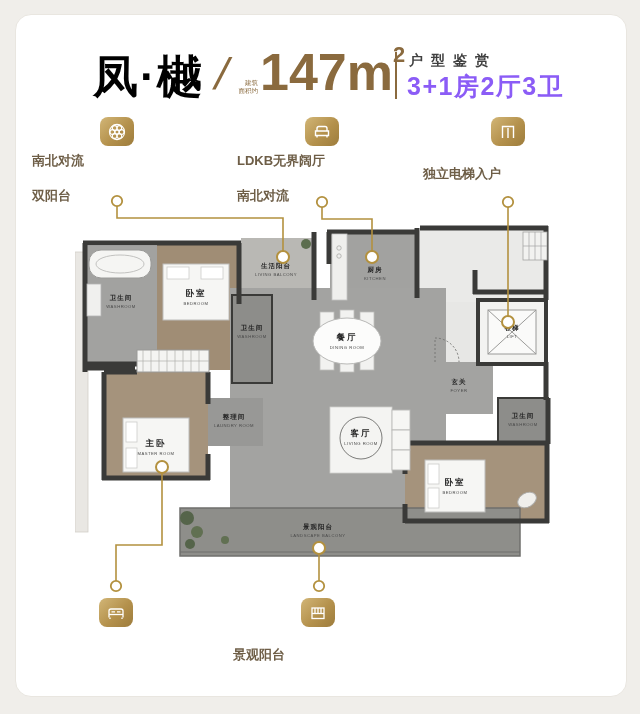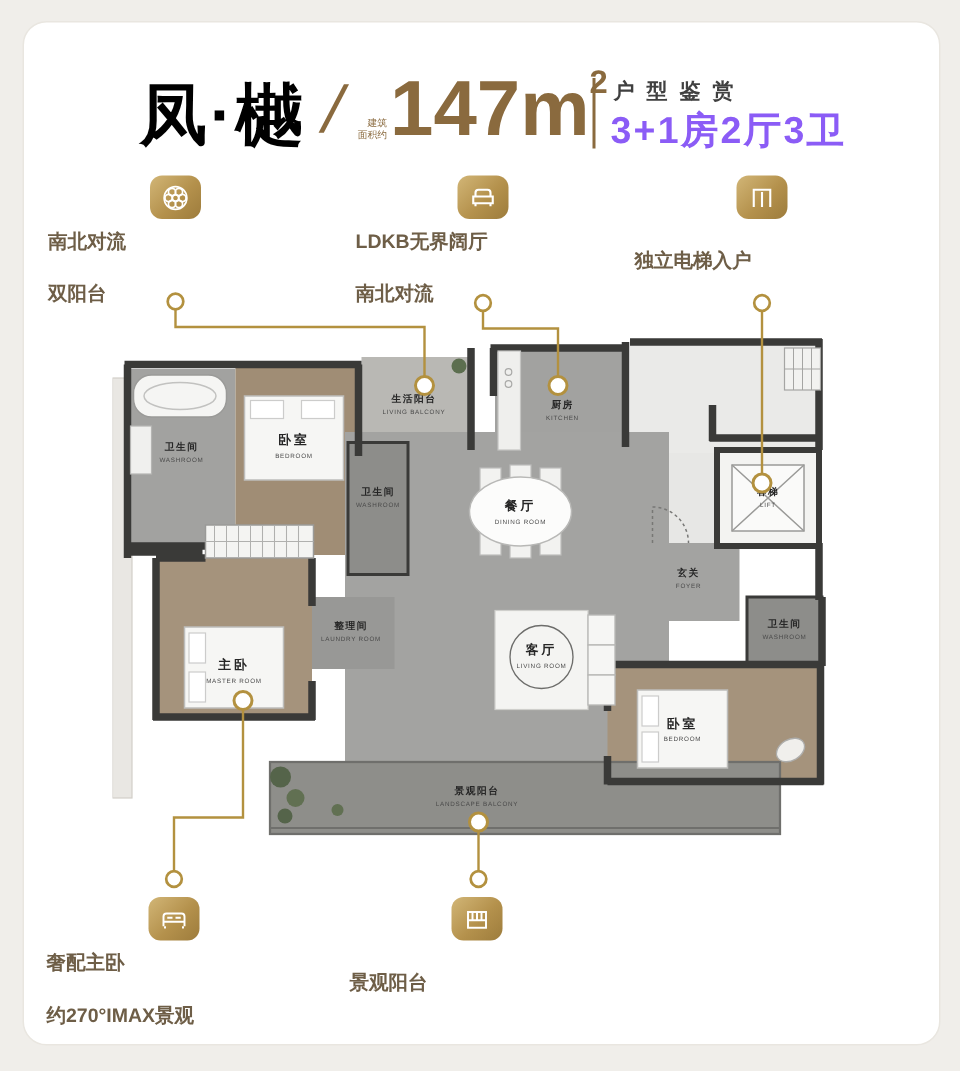--- a/index.html
+++ b/index.html
@@ -90,22 +90,20 @@
 
 <div class="callout" style="left:31px;top:598px;">
   <div class="ficon">
     <svg width="20" height="20" viewBox="0 0 20 20" fill="none" stroke="#ffffff" stroke-width="1.3">
       <path d="M3,14.5 V8 a2,2 0 0 1 2,-2 h10 a2,2 0 0 1 2,2 v6.5"></path>
       <path d="M3,11.5 h14"></path>
       <path d="M5.5,8.8 h3.5 M11,8.8 h3.5"></path>
       <path d="M4,14.5 v1.5 M16,14.5 v1.5"></path>
     </svg>
   </div>
-  <div class="cl1">奢配主卧</div>
-  <div class="cl2">约270°IMAX景观</div>
 </div>
 
 <div class="callout" style="left:233px;top:598px;">
   <div class="ficon">
     <svg width="20" height="20" viewBox="0 0 20 20" fill="none" stroke="#ffffff" stroke-width="1.3">
       <rect x="4" y="5" width="12" height="10.5"></rect>
       <path d="M4,10.5 h12"></path>
       <path d="M7,5 v5.5 M10,5 v5.5 M13,5 v5.5"></path>
     </svg>
   </div>

